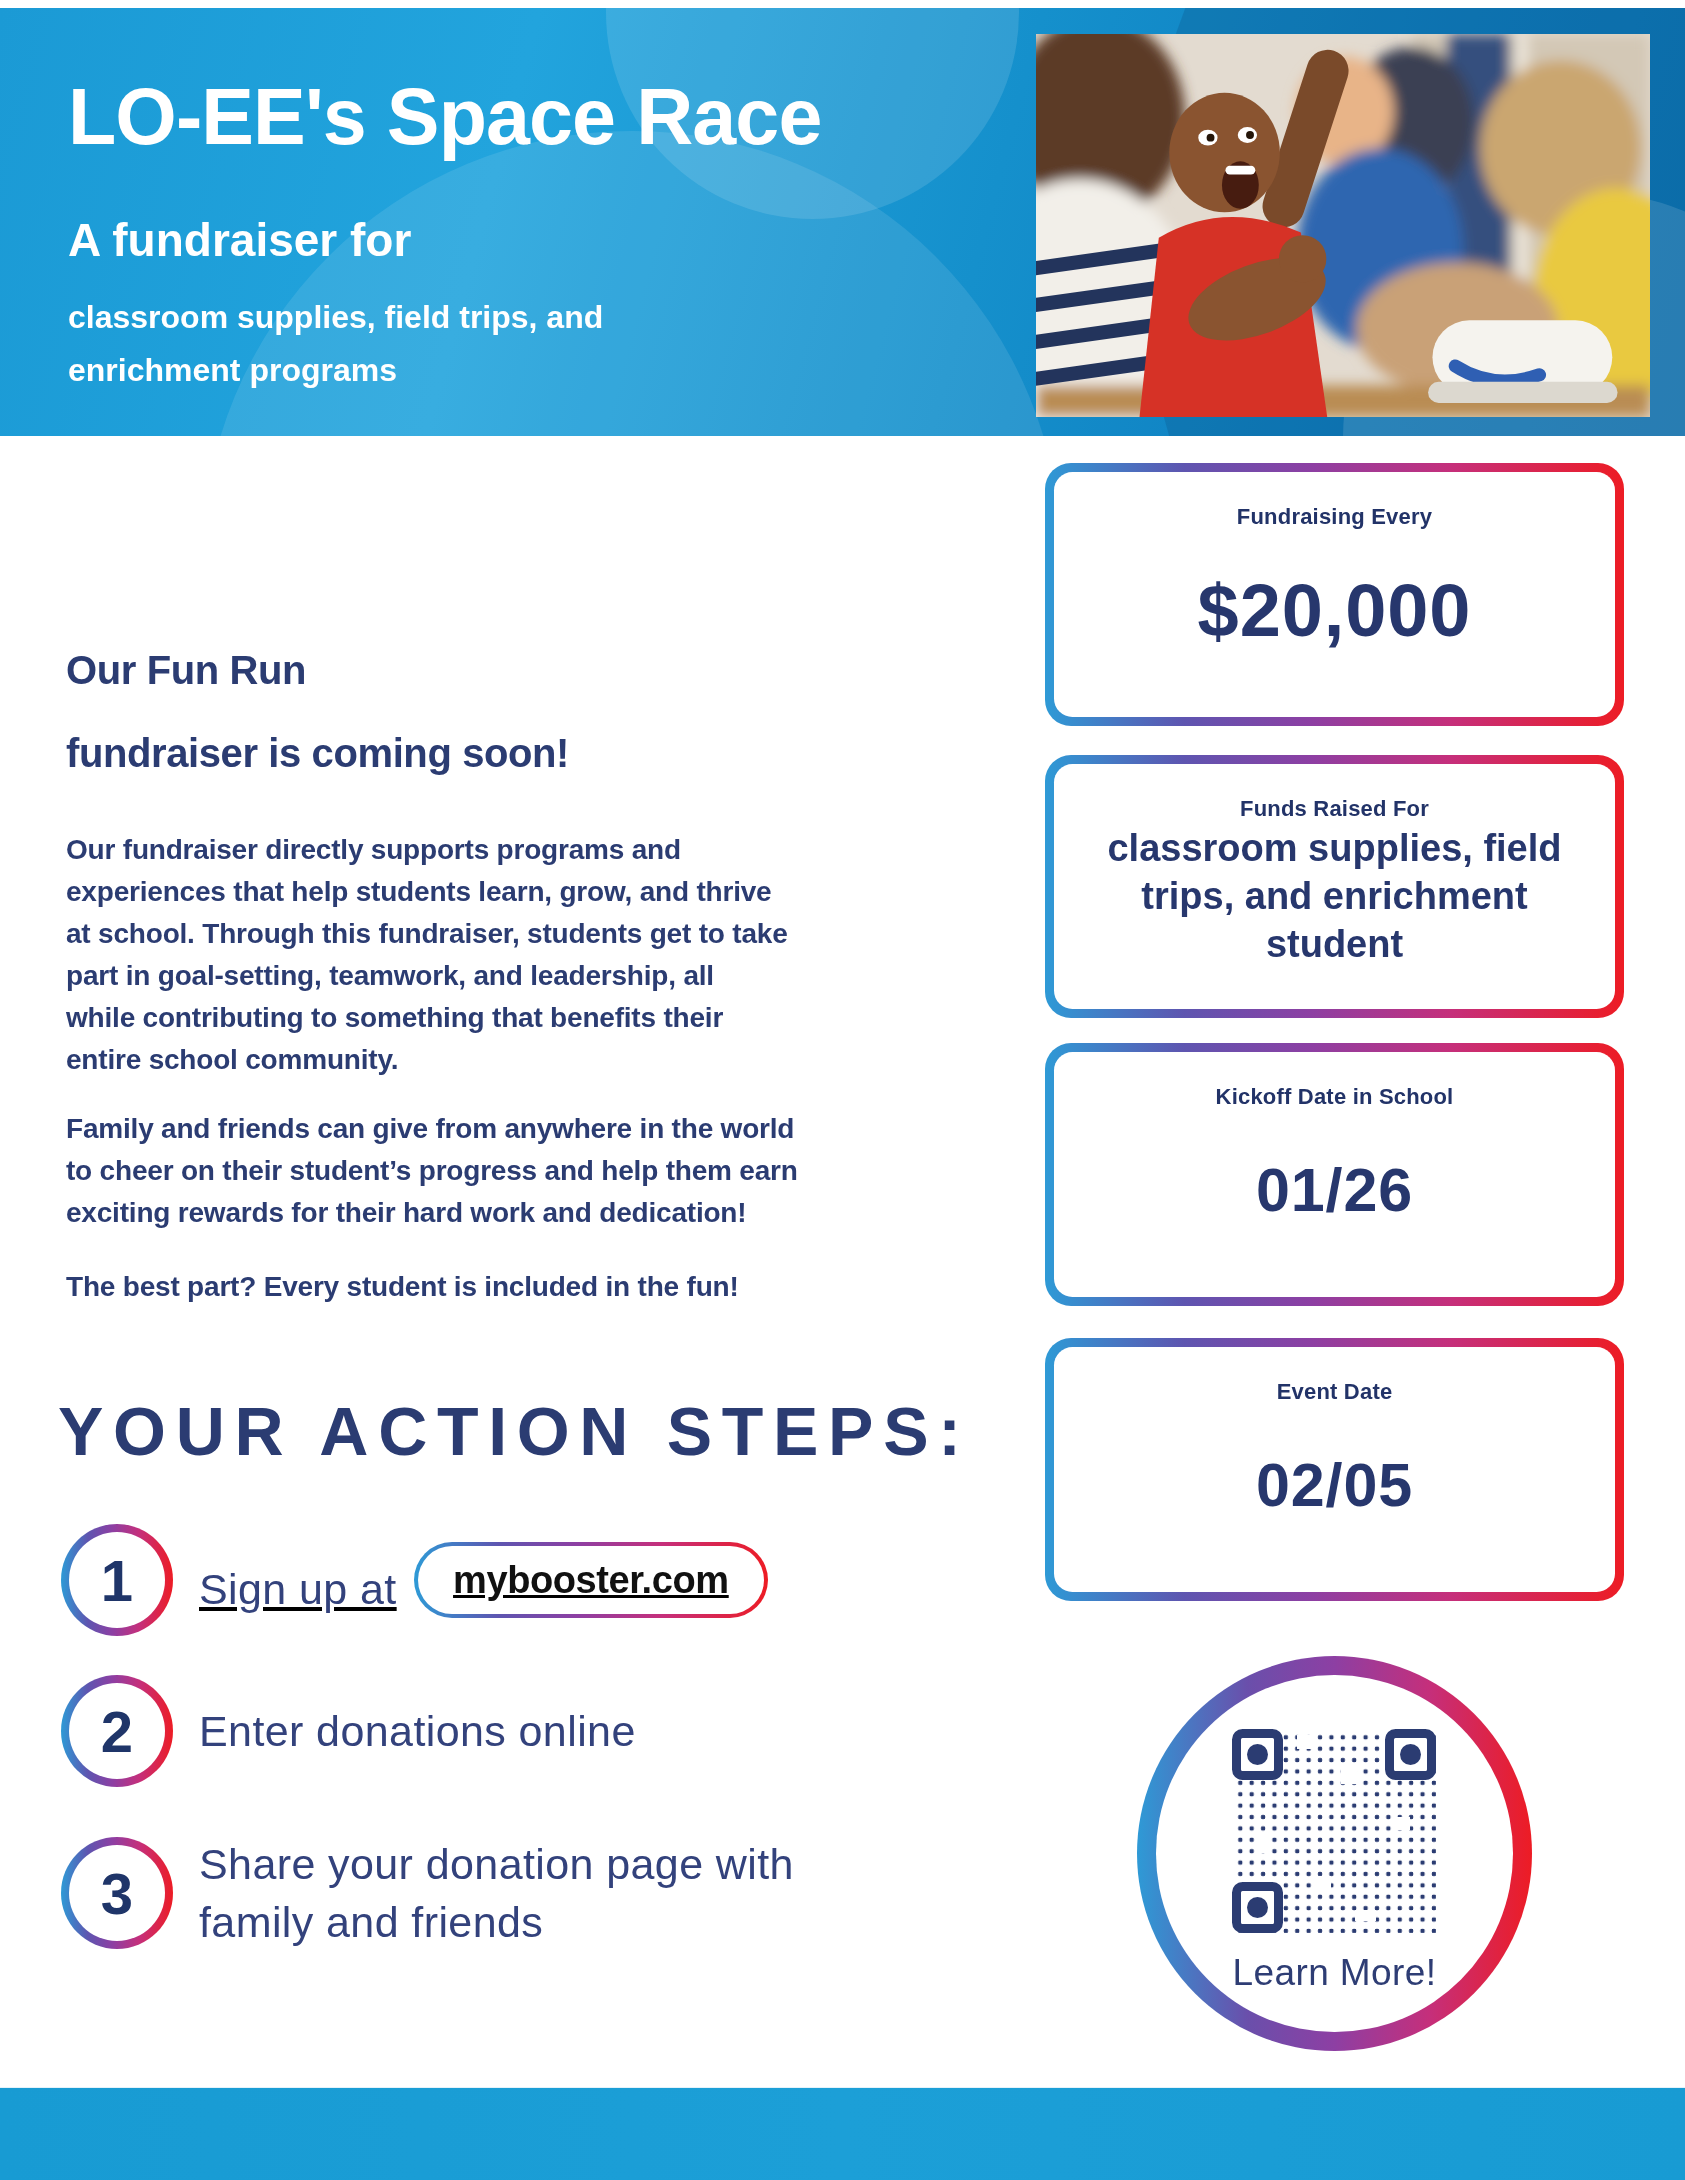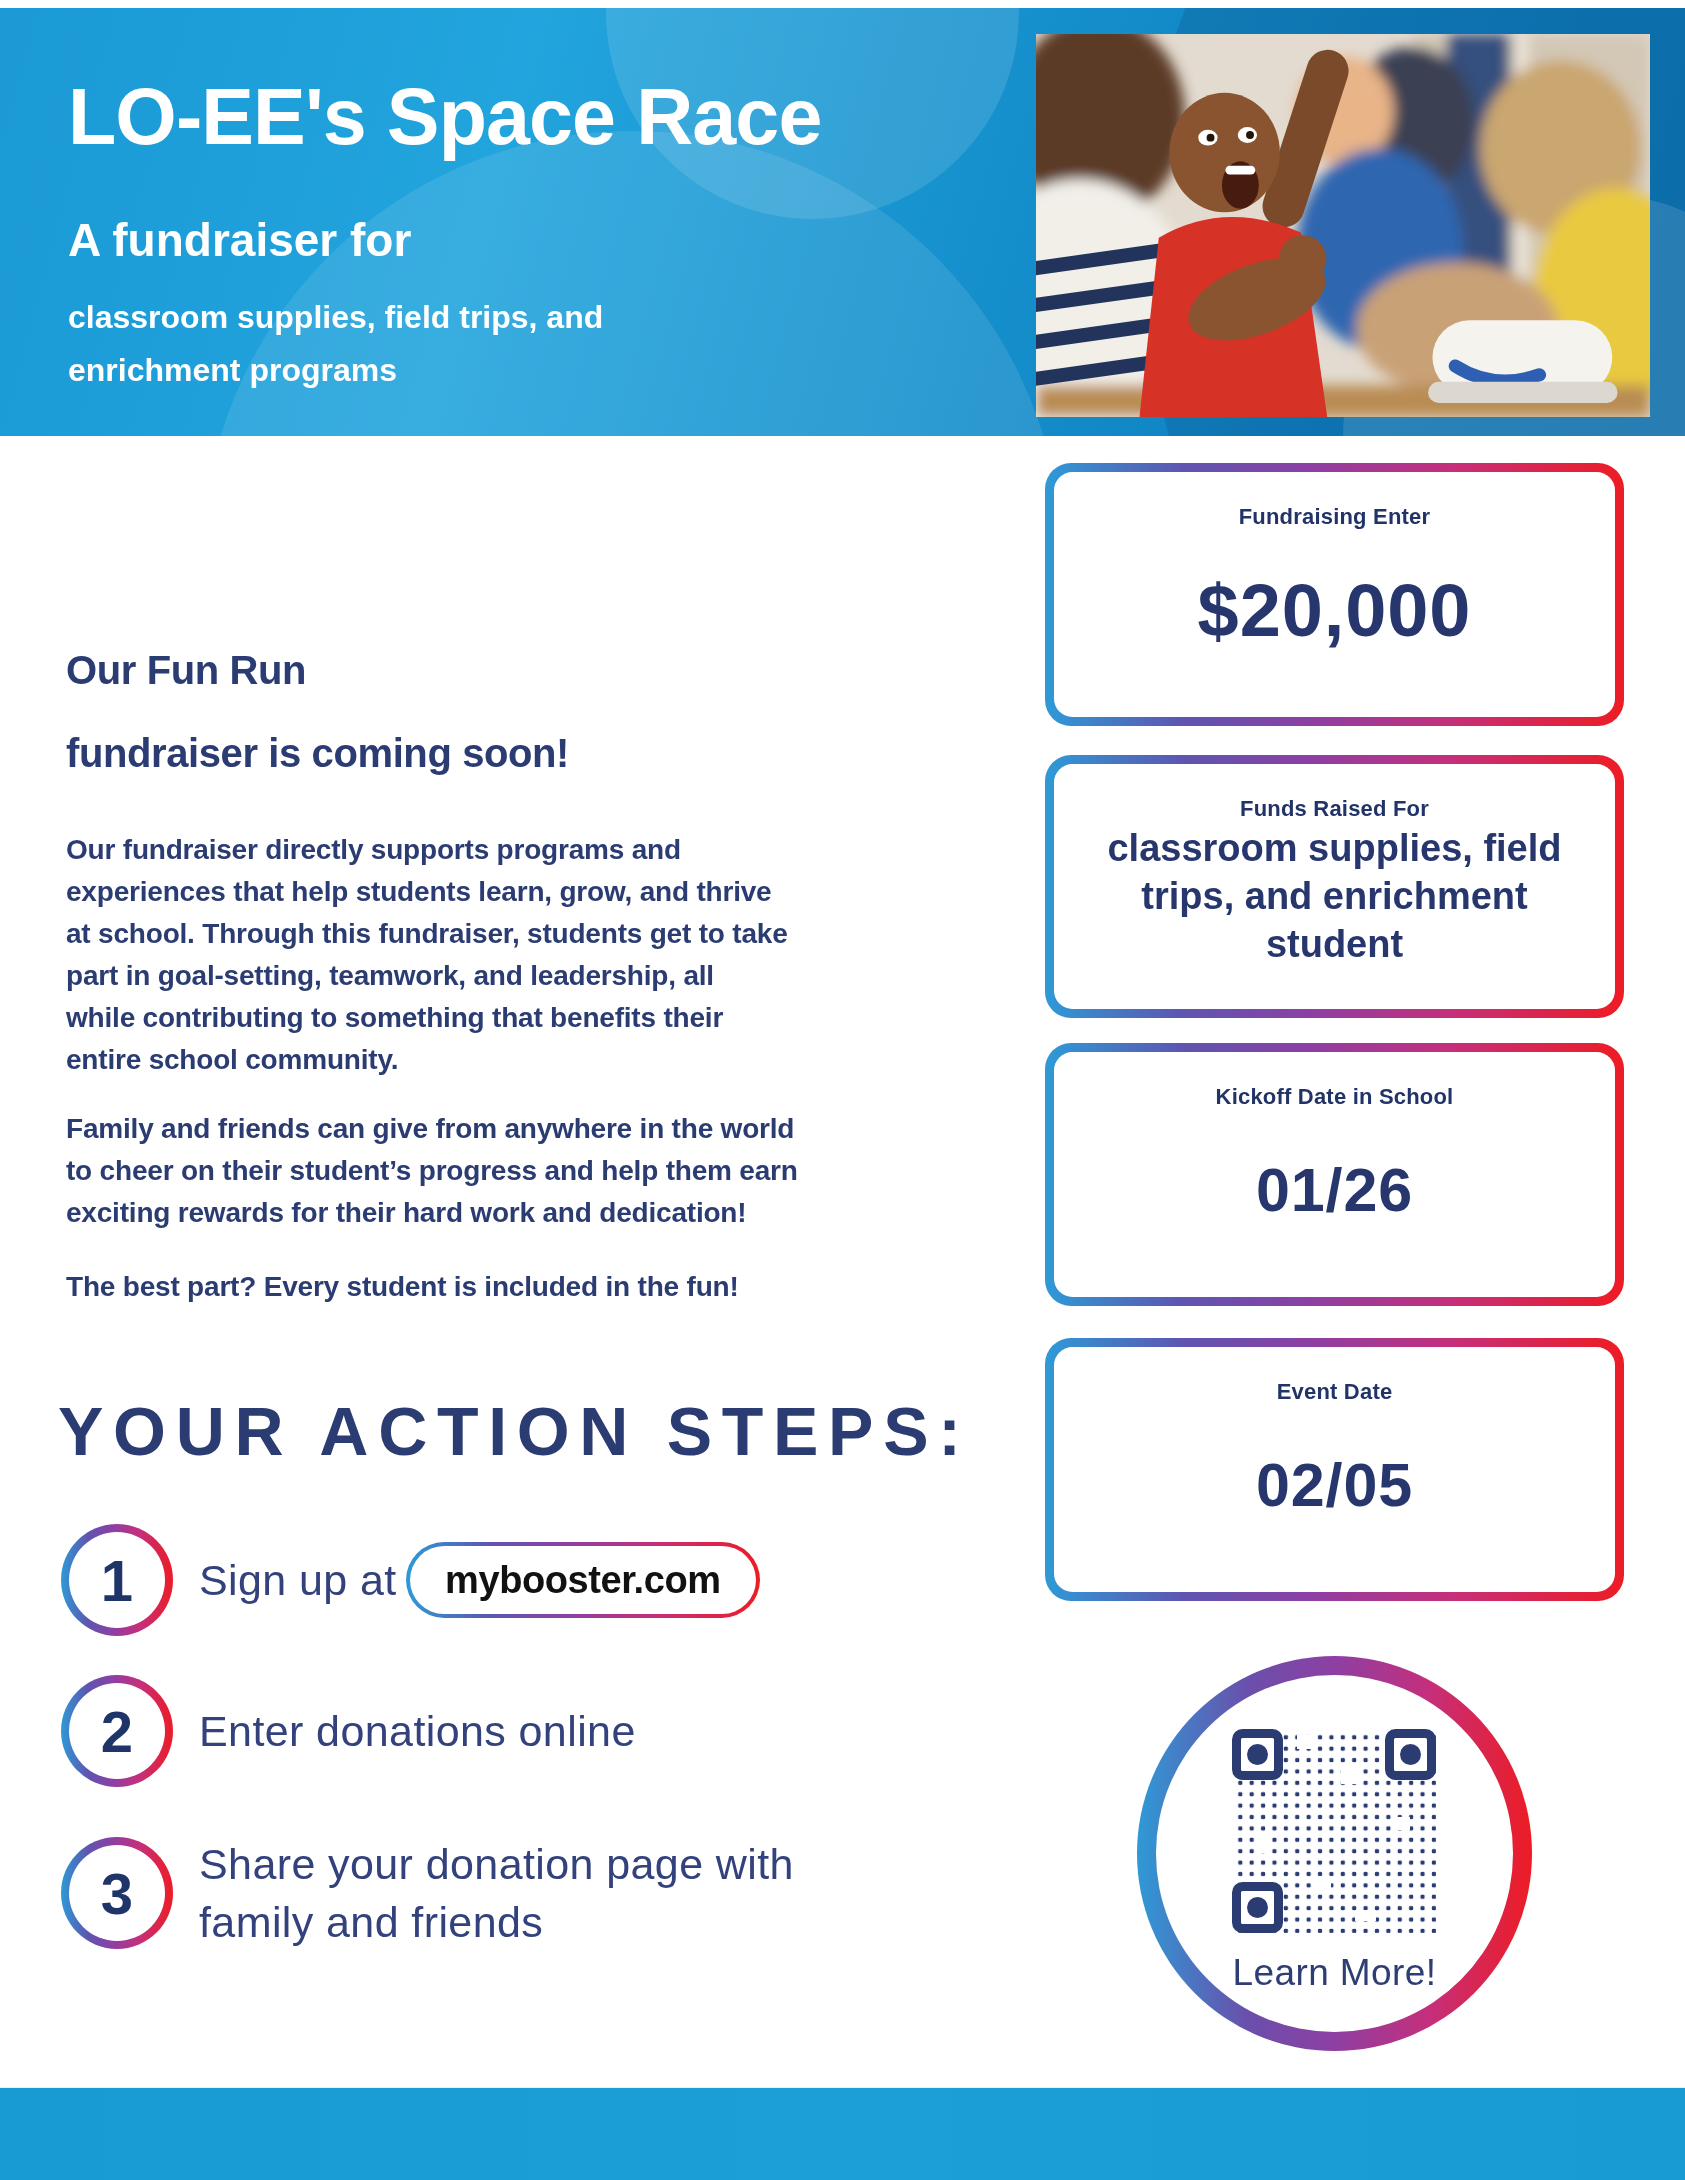--- a/index.html
+++ b/index.html
@@ -38,21 +38,21 @@
   .steps-title{position:absolute;left:58px;top:1392px;color:var(--navy);font-size:68px;font-weight:700;letter-spacing:9.7px;white-space:nowrap;}
 
   .step{position:absolute;left:61px;display:flex;align-items:center;gap:26px;}
   .s1{top:1524px;}
   .s2{top:1675px;}
   .s3{top:1835px;}
   .num-circle{width:112px;height:112px;border-radius:50%;background:var(--grad);padding:8px;flex:0 0 auto;}
   .num-circle-inner{width:100%;height:100%;border-radius:50%;background:#ffffff;display:flex;align-items:center;justify-content:center;
                     color:#1f3569;font-size:58px;font-weight:700;}
   .step-label{color:#33427c;font-size:43px;font-weight:400;line-height:58px;max-width:614px;letter-spacing:0.4px;}
-  .step-row{display:flex;align-items:center;gap:9px;}
+  .step-row{display:flex;align-items:flex-end;gap:17px;text-decoration:underline;}
   .pill{display:inline-block;background:var(--grad);border-radius:53px;padding:4.4px;}
   .pill-inner{display:flex;align-items:center;justify-content:center;background:#ffffff;border-radius:48px;
               padding:12.3px 35px;color:#111111;font-size:38px;font-weight:700;letter-spacing:-0.4px;white-space:nowrap;}
 
   
   .card{position:absolute;left:1045px;width:579px;height:263px;border-radius:26px;background:var(--grad);padding:8.8px;}
   .c1{top:463px;}
   .c2{top:755px;}
   .c3{top:1043px;}
   .c4{top:1338px;}
@@ -194,21 +194,21 @@
 
   <div class="step s3">
     <div class="num-circle">
       <div class="num-circle-inner">3</div>
     </div>
     <span class="step-label">Share your donation page with family and friends</span>
   </div>
 
   <div class="card c1">
     <div class="card-inner">
-      <div class="card-label">Fundraising Enter</div>
+      <div class="card-label">Fundraising Every</div>
       <div class="card-value v-money">$20,000</div>
     </div>
   </div>
 
   <div class="card c2">
     <div class="card-inner">
       <div class="card-label">Funds Raised For</div>
       <div class="card-value v-text">
         <span class="pline">classroom supplies, field</span>
         <span class="pline">trips, and enrichment</span>

